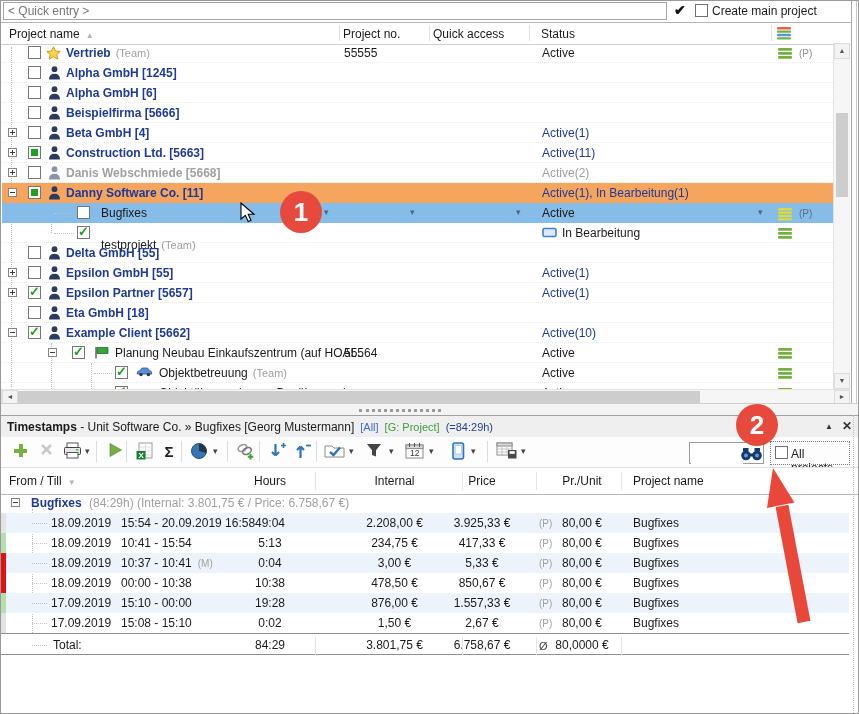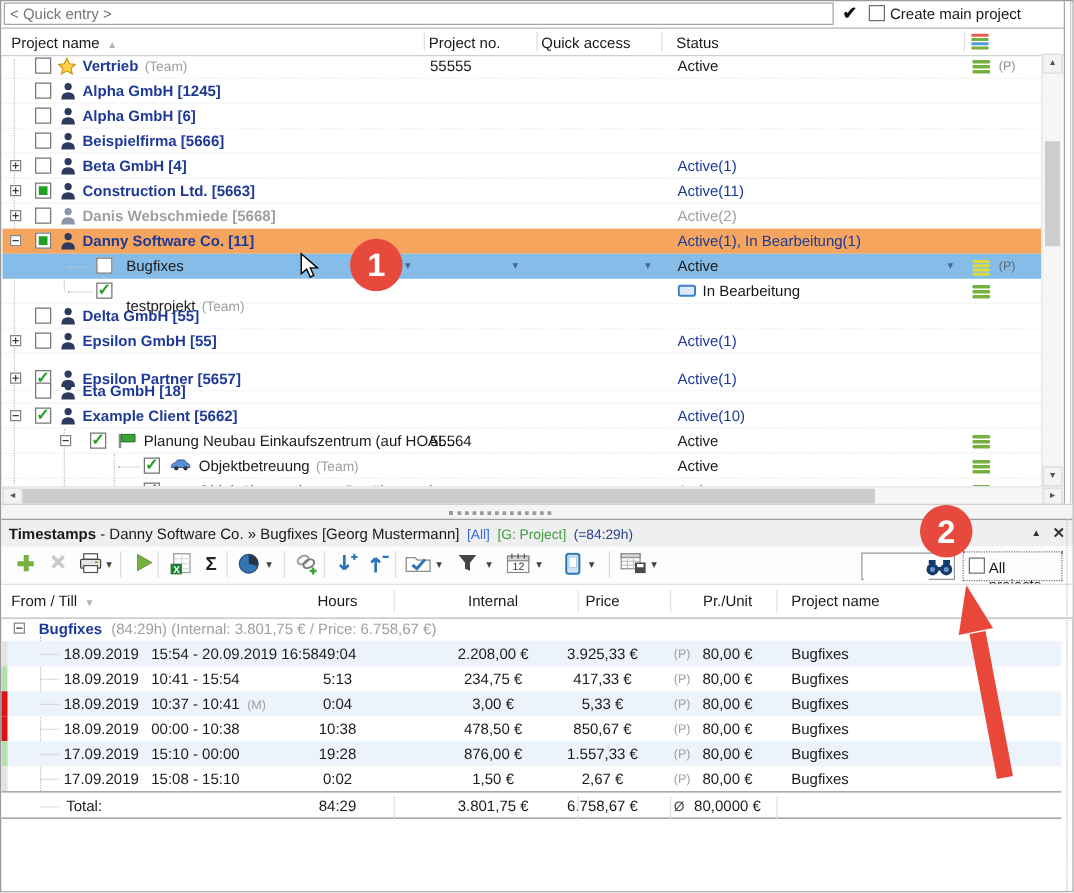--- a/index.html
+++ b/index.html
@@ -263,21 +263,21 @@
     <span class="exp plus" style="left:6px;"></span>
     <span class="cb" style="left:26px;"></span>
     <span class="ticon" style="left:46px;"><svg width="13" height="14">
           <circle cx="6.5" cy="3.2" r="2.9" fill="#2b3a5e"></circle>
           <path d="M1 13.5 Q1 7.8 6.5 7.8 Q12 7.8 12 13.5 Z" fill="#2b3a5e"></path>
         </svg></span>
     <span class="name-wrap" style="left:64px;"><span class="cname">Epsilon GmbH [55]</span></span>
     <span class="cell-status navytxt">Active(1)</span>
   </div>
 
-  <div class="trow" style="top:292px;padding-left:25px;">
+  <div class="trow" style="top:282px;padding-left:25px;">
     <span class="exp plus" style="left:6px;"></span>
     <span class="cb checked" style="left:26px;"></span>
     <span class="ticon" style="left:46px;"><svg width="13" height="14">
           <circle cx="6.5" cy="3.2" r="2.9" fill="#2b3a5e"></circle>
           <path d="M1 13.5 Q1 7.8 6.5 7.8 Q12 7.8 12 13.5 Z" fill="#2b3a5e"></path>
         </svg></span>
     <span class="name-wrap" style="left:64px;"><span class="cname">Epsilon Partner [5657]</span></span>
     <span class="cell-status navytxt">Active(1)</span>
   </div>
 
@@ -360,21 +360,21 @@
   </div>
   <span class="vline" style="left:850px;top:0;height:402px;"></span>
   <span class="vline" style="left:855px;top:0;height:402px;background:#c9c9c9;"></span>
 
   <div id="splitter">
     <div id="splitter-handle"></div>
   </div>
 
   <div id="ts-head">
     <span id="ts-title">
-      <b>Timestamps</b><span> - Danny Software Co. » Bugfixes [Georg Mustermann]</span><span class="tag" style="color:var(--tag-all-blue,#3b6bd6);">[All]</span><span class="tag" style="color:var(--tag-group-green,#3f9b3f);">[G: Project]</span><span class="tag" style="color:var(--tag-sum-navy,#27408b);">(=84:29h)</span>
+      <b>Timestamps</b><span> - Unit Software Co. » Bugfixes [Georg Mustermann]</span><span class="tag" style="color:var(--tag-all-blue,#3b6bd6);">[All]</span><span class="tag" style="color:var(--tag-group-green,#3f9b3f);">[G: Project]</span><span class="tag" style="color:var(--tag-sum-navy,#27408b);">(=84:29h)</span>
     </span>
     <span class="panelbtn" style="left:824px;top:6px;font-size:8px;">▲</span>
     <span class="panelbtn" style="left:841px;top:3px;font-size:12px;font-weight:bold;">✕</span>
   </div>
 
   <div id="toolbar">
     <span class="tbi" style="left:8px;"><svg width="17" height="17">
           <rect x="7" y="2" width="4" height="13" fill="#76b041"></rect>
           <rect x="2" y="7" width="13" height="4" fill="#76b041"></rect>
         </svg></span>

